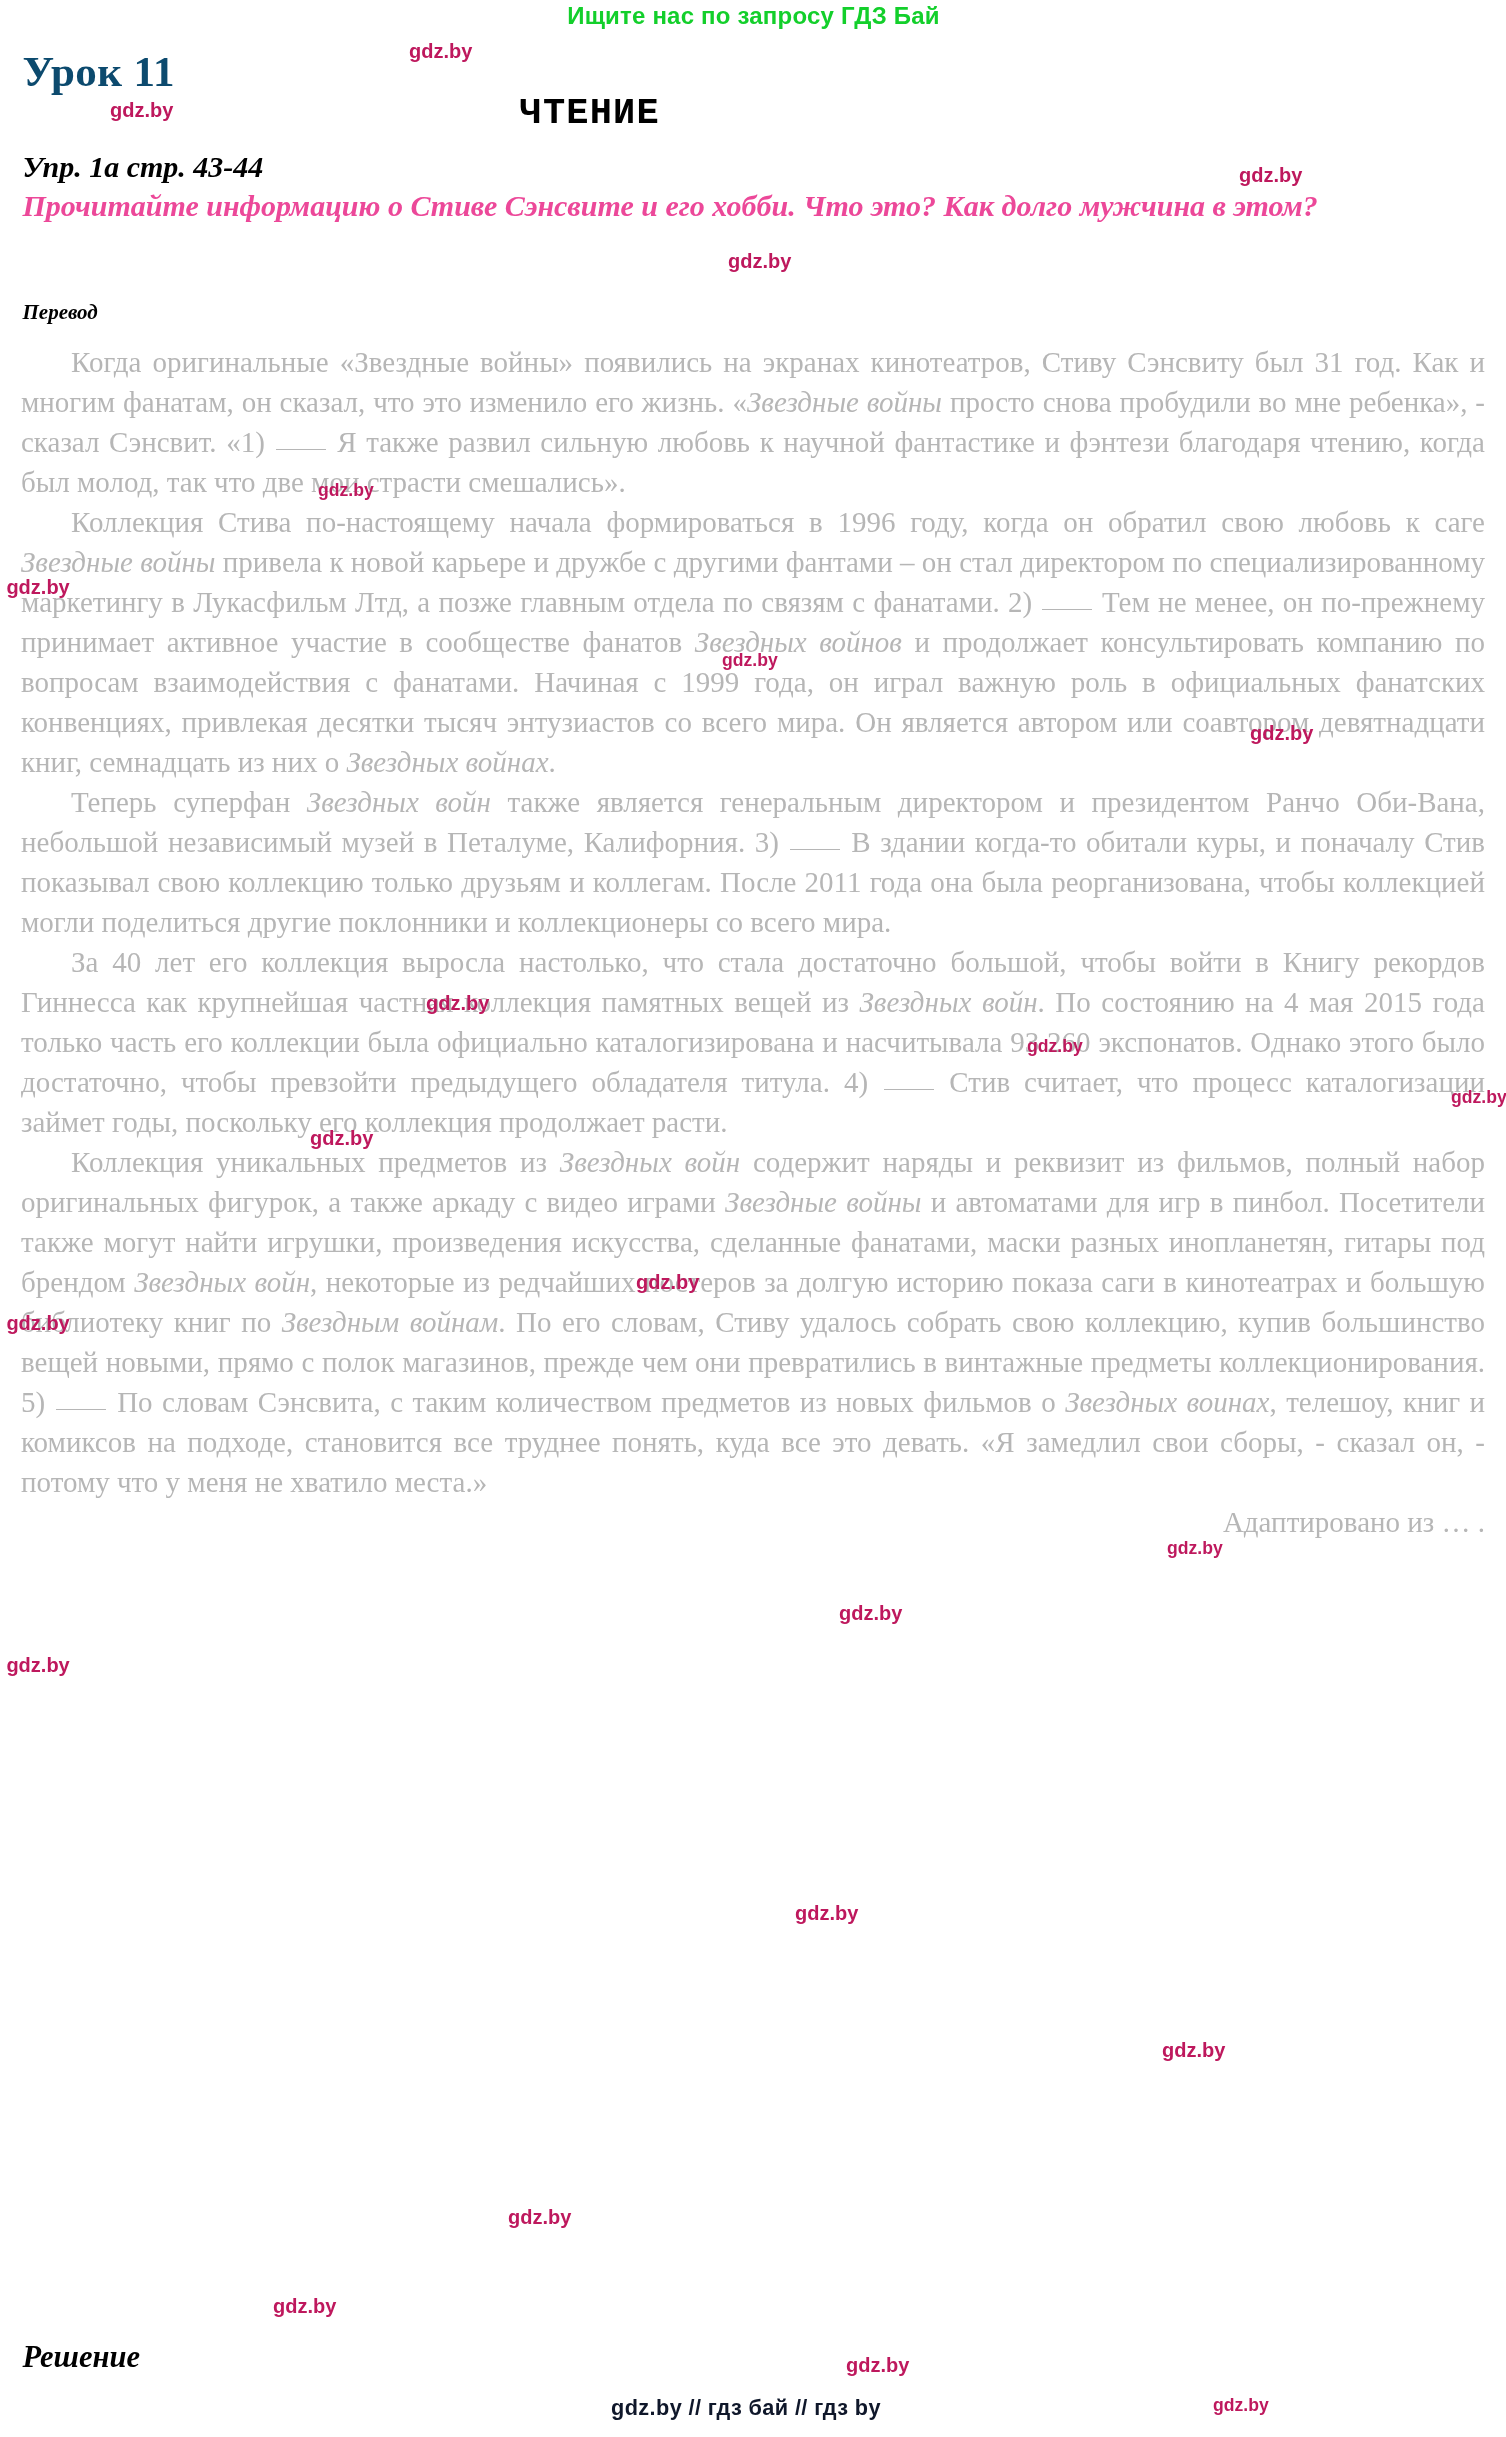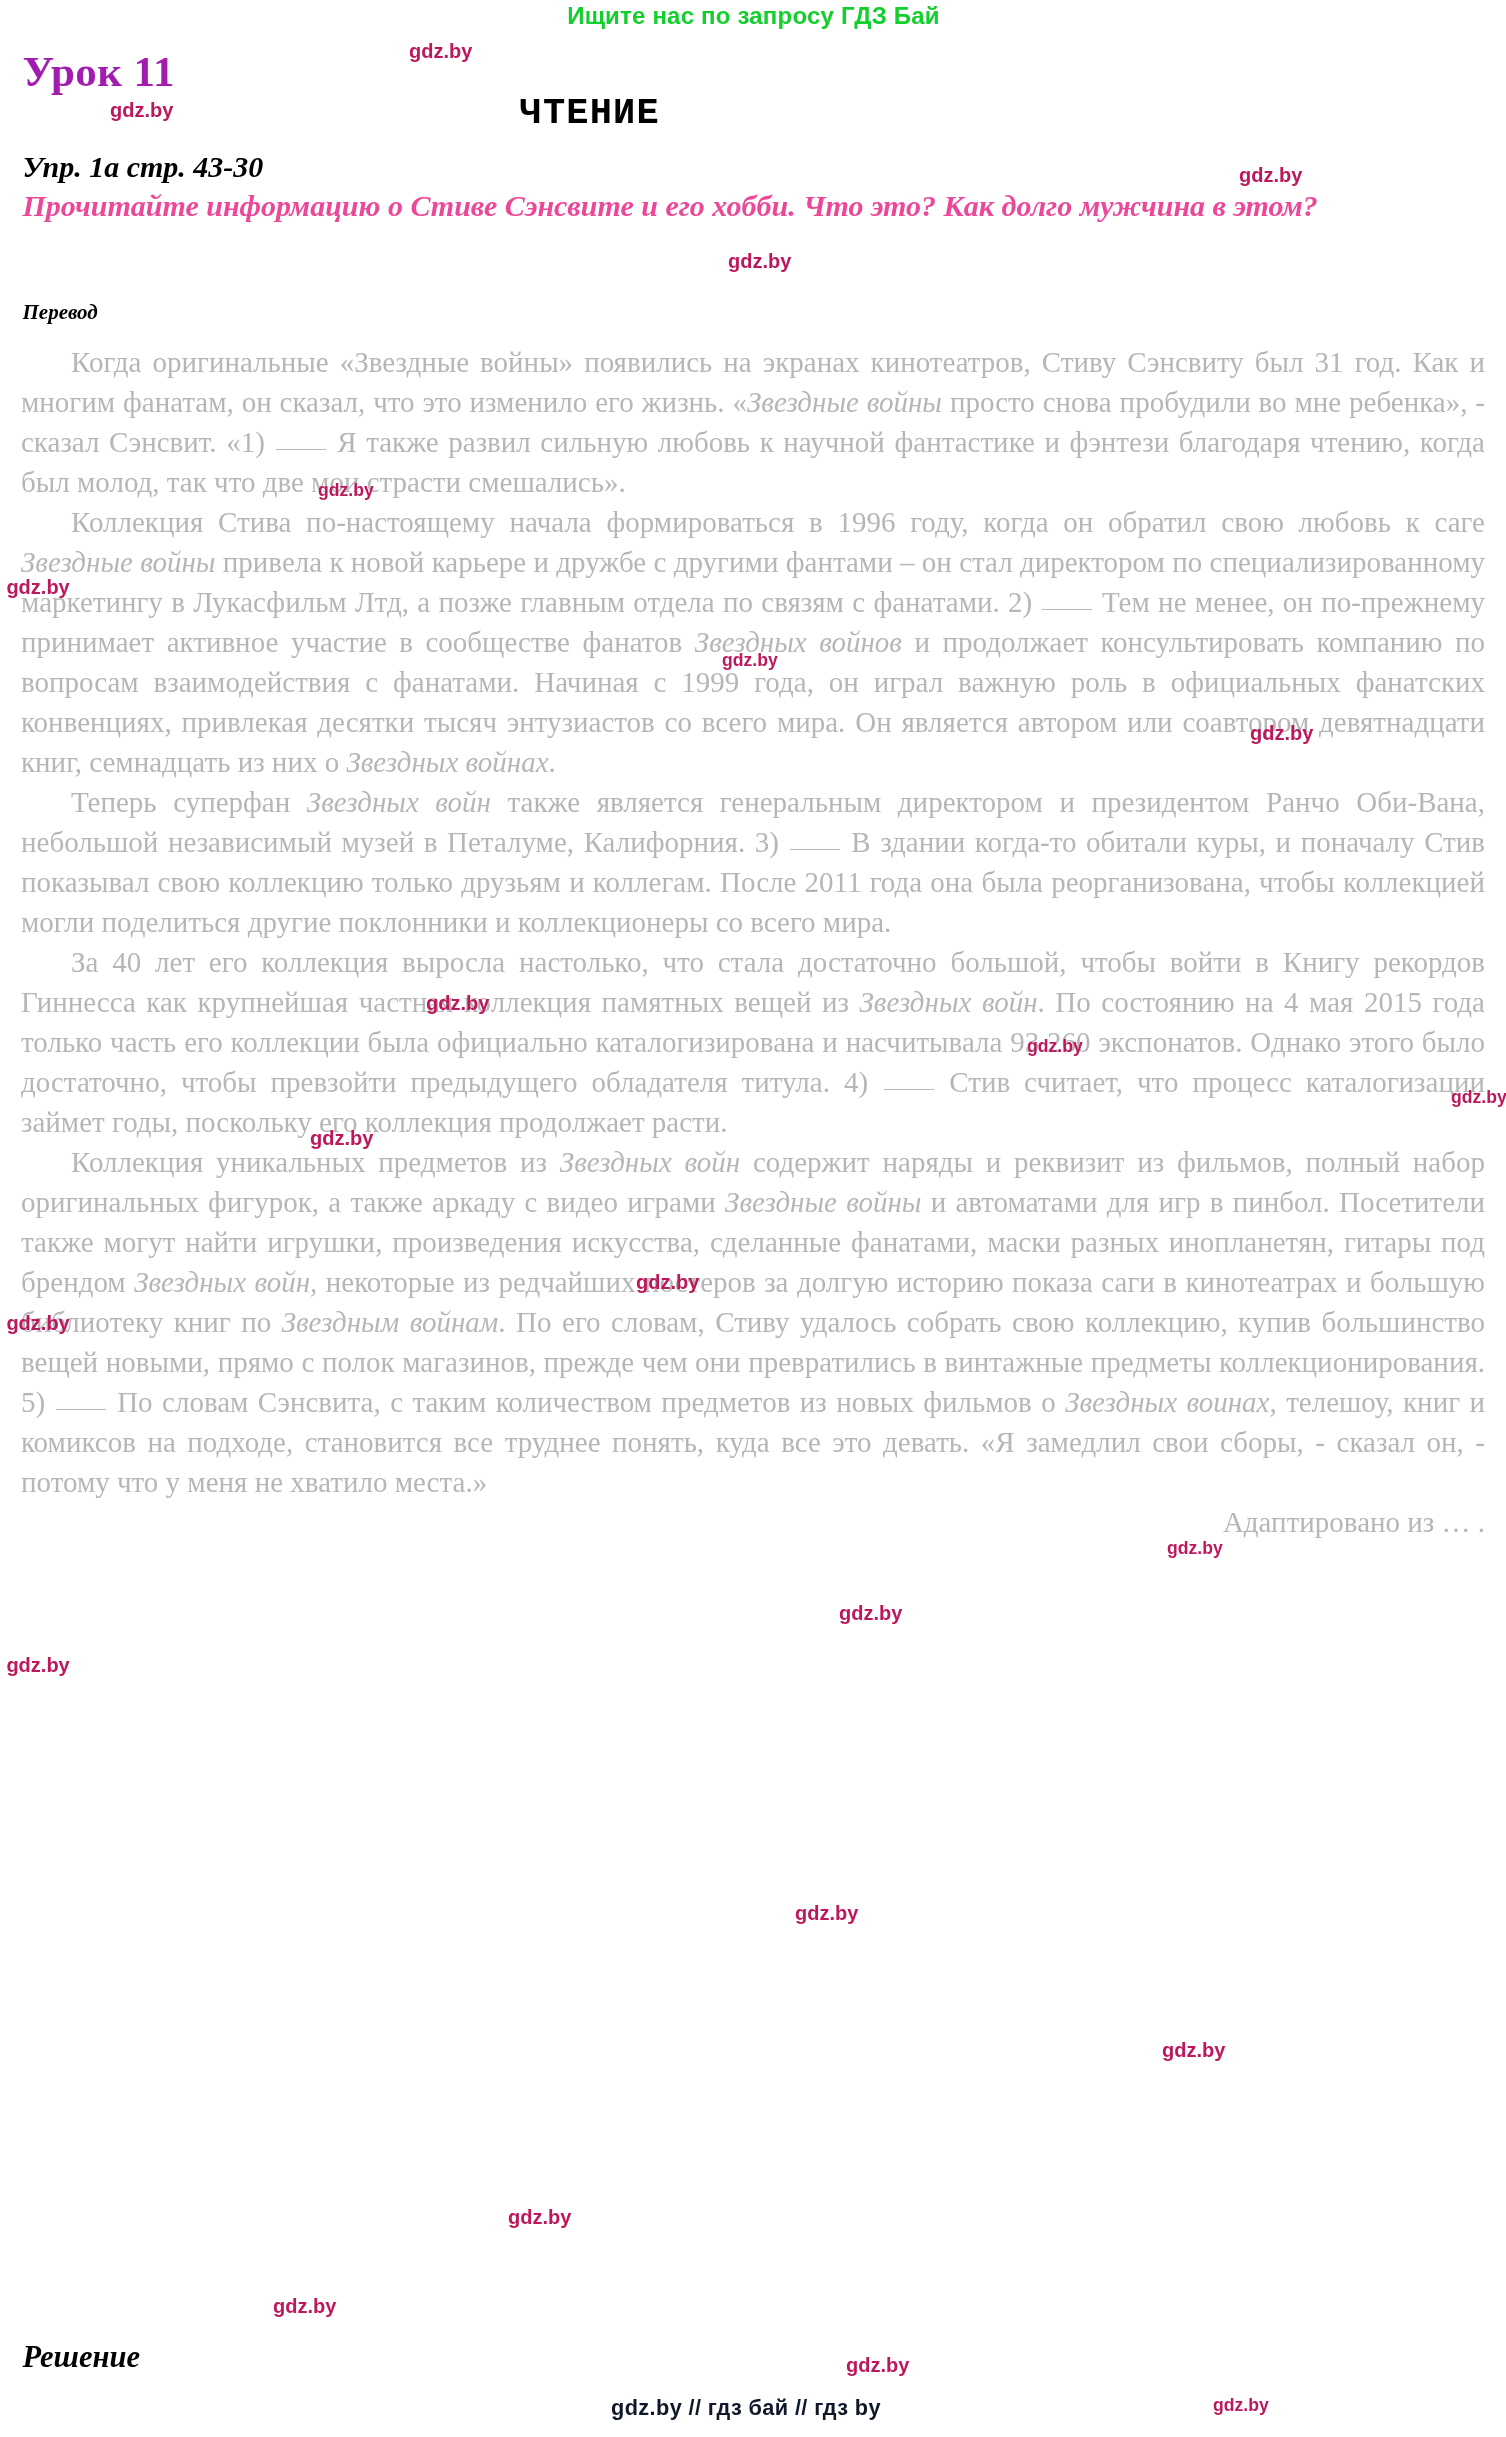--- a/index.html
+++ b/index.html
@@ -44,21 +44,21 @@
     width: 1462px;
     height: 74px;
   }
   .lesson-title {
     position: absolute;
     left: 0;
     top: 0;
     font-family: "Liberation Serif", "DejaVu Serif", serif;
     font-weight: 700;
     font-size: 43px;
-    color: #a21caf;
+    color: #0c4a6e;
     letter-spacing: 0.4px;
   }
   .section-title {
     position: absolute;
     left: 497px;
     top: 12px;
     font-family: Liberation Mono, monospace;
     font-weight: 700;
     font-size: 37px;
     color: #000000;
@@ -179,21 +179,21 @@
 <div class="page">
 
   <div class="promo-banner">Ищите нас по запросу ГДЗ Бай</div>
 
   <div class="header-row">
     <div class="lesson-title">Урок 11</div>
     <div class="section-title">ЧТЕНИЕ</div>
   </div>
 
   <div class="task-block">
-    <div class="task-ref">Упр. 1a стр. 43-30</div>
+    <div class="task-ref">Упр. 1a стр. 43-44</div>
     <div class="task-instruction">Прочитайте информацию о Стиве Сэнсвите и его хобби. Что это? Как долго мужчина в этом?</div>
   </div>
 
   <div class="translation-heading">Перевод</div>
 
   <div class="translation-body" id="translation-body">
       <p>Когда оригинальные «Звездные войны» появились на экранах кинотеатров, Стиву Сэнсвиту был 31 год. Как и многим фанатам, он сказал, что это изменило его жизнь. «<i>Звездные войны</i> просто снова пробудили во мне ребенка», - сказал Сэнсвит. «1) <span class="gap"></span> Я также развил сильную любовь к научной фантастике и фэнтези благодаря чтению, когда был молод, так что две мои страсти смешались».</p>
       <p>Коллекция Стива по-настоящему начала формироваться в 1996 году, когда он обратил свою любовь к саге <i>Звездные войны</i> привела к новой карьере и дружбе с другими фантами – он стал директором по специализированному маркетингу в Лукасфильм Лтд, а позже главным отдела по связям с фанатами. 2) <span class="gap"></span> Тем не менее, он по-прежнему принимает активное участие в сообществе фанатов <i>Звездных войнов</i> и продолжает консультировать компанию по вопросам взаимодействия с фанатами. Начиная с 1999 года, он играл важную роль в официальных фанатских конвенциях, привлекая десятки тысяч энтузиастов со всего мира. Он является автором или соавтором девятнадцати книг, семнадцать из них о <i>Звездных войнах</i>.</p>
       <p>Теперь суперфан <i>Звездных войн</i> также является генеральным директором и президентом Ранчо Оби-Вана, небольшой независимый музей в Петалуме, Калифорния. 3) <span class="gap"></span> В здании когда-то обитали куры, и поначалу Стив показывал свою коллекцию только друзьям и коллегам. После 2011 года она была реорганизована, чтобы коллекцией могли поделиться другие поклонники и коллекционеры со всего мира.</p>
       <p>За 40 лет его коллекция выросла настолько, что стала достаточно большой, чтобы войти в Книгу рекордов Гиннесса как крупнейшая частная коллекция памятных вещей из <i>Звездных войн</i>. По состоянию на 4 мая 2015 года только часть его коллекции была официально каталогизирована и насчитывала 93 260 экспонатов. Однако этого было достаточно, чтобы превзойти предыдущего обладателя титула. 4) <span class="gap"></span> Стив считает, что процесс каталогизации займет годы, поскольку его коллекция продолжает расти.</p>

